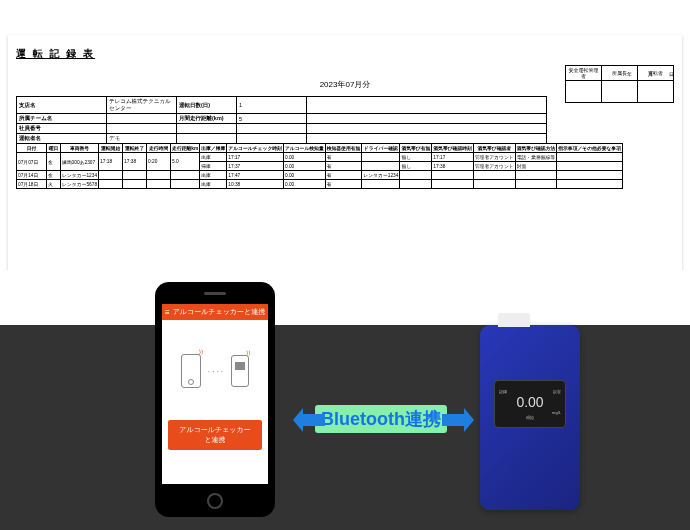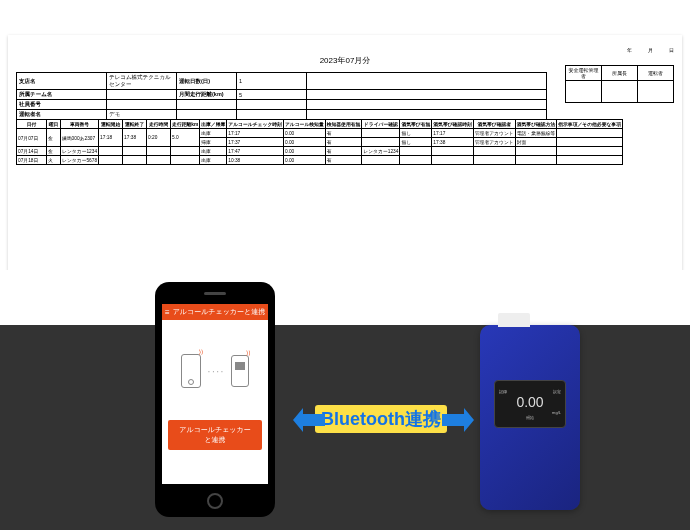--- a/index.html
+++ b/index.html
@@ -32,32 +32,33 @@
   .app-header .menu-icon { margin-left: 3px; margin-right: 3px; font-size: 8px; }
   .app-body { padding: 14px 6px; text-align: center; }
   .devices-row { display: flex; justify-content: center; align-items: center; gap: 6px; margin: 20px 0; }
   .mini-phone { width: 20px; height: 34px; border: 1.5px solid #888; border-radius: 3px; position: relative; }
   .mini-phone::after { content: ""; position: absolute; bottom: 2px; left: 50%; transform: translateX(-50%); width: 4px; height: 4px; border: 1px solid #888; border-radius: 50%; }
   .mini-device { width: 18px; height: 32px; border: 1.5px solid #888; border-radius: 3px; position: relative; }
   .mini-device::before { content: ""; position: absolute; top: 6px; left: 3px; width: 10px; height: 8px; background: #888; }
   .dots { color: #aaa; font-size: 10px; letter-spacing: 1px; }
   .signal { position: absolute; top: -6px; right: -2px; font-size: 6px; color: #e84c1a; }
   .app-btn { display: inline-block; background: #e84c1a; color: #fff; font-size: 7px; padding: 5px 8px; border-radius: 2px; margin-top: 12px; }
-  .bt-label { position: absolute; top: 405px; left: 315px; color: #1473e6; background: #fde047; font-size: 18px; font-weight: bold; padding: 2px 6px; border-radius: 3px; }
+  .bt-label { position: absolute; top: 405px; left: 315px; color: #1473e6; background: #86efac; font-size: 18px; font-weight: bold; padding: 2px 6px; border-radius: 3px; }
   .arrow-out { position: absolute; top: 408px; z-index: 2; }
   .device { position: absolute; top: 325px; left: 480px; width: 100px; height: 185px; background: linear-gradient(135deg, #2838b8, #1a2480); border-radius: 10px; box-shadow: 0 2px 6px rgba(0,0,0,0.3); }
   .device-mouth { position: absolute; top: -12px; left: 18px; width: 32px; height: 14px; background: #eee; border-radius: 2px 2px 0 0; }
   .device-screen { position: absolute; top: 55px; left: 14px; width: 72px; height: 48px; background: #1a1a1a; border-radius: 4px; border: 1px solid #444; color: #bbb; font-size: 5px; display: flex; flex-direction: column; justify-content: center; align-items: center; }
   .device-screen .big { font-size: 14px; color: #ddd; }
   .device-screen .row { width: 100%; display: flex; justify-content: space-between; padding: 0 4px; font-size: 4px; }
 </style>
 </head>
 <body>
 
 <div class="document">
+  <div class="doc-title">運 転 記 録 表</div>
   <div class="doc-date-row">
     <span>年</span>
     <span>月</span>
     <span>日</span>
   </div>
   <table class="approval-table">
     <tbody>
         <tr>
       <td>安全運転管理者</td>
       <td>所属長</td>

